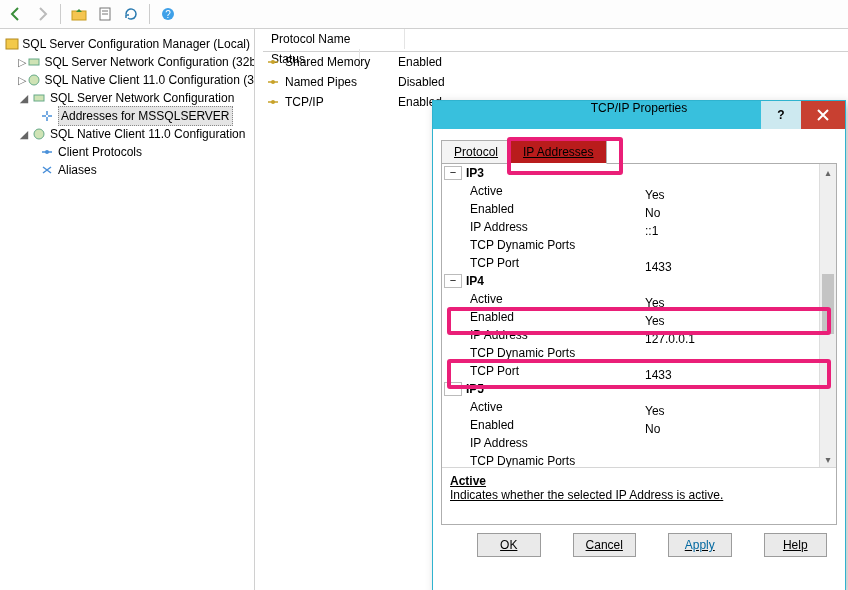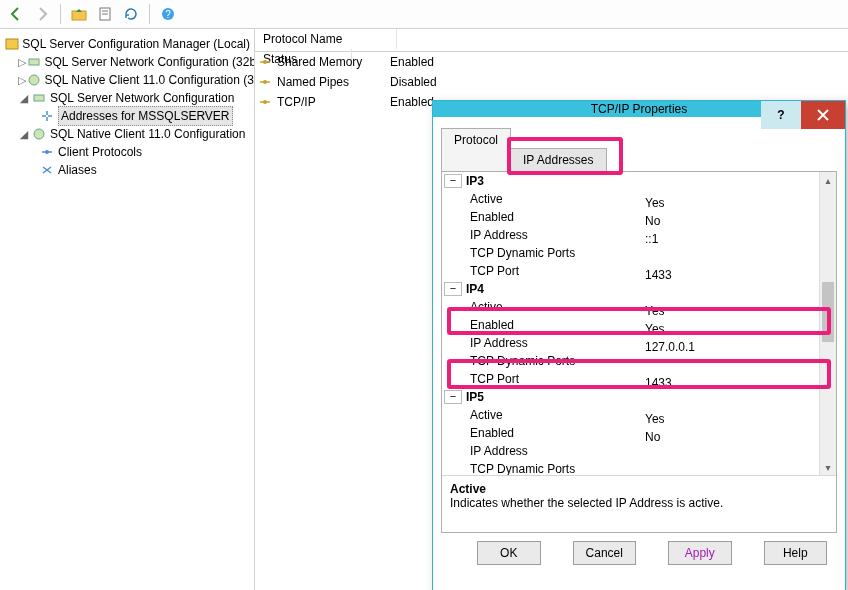--- a/index.html
+++ b/index.html
@@ -3,66 +3,66 @@
 <meta charset="utf-8">
 <style>
   html,body{margin:0;padding:0;font-family:"Segoe UI",Tahoma,sans-serif;font-size:12px;color:#000;background:#fff;}
   .app{position:relative;width:848px;height:590px;overflow:hidden;}
   
   .toolbar{height:28px;border-bottom:1px solid #d0d0d0;display:flex;align-items:center;padding:0 4px;gap:2px;background:#fdfdfd;}
   .tb-btn{width:22px;height:22px;display:flex;align-items:center;justify-content:center;border:1px solid transparent;color:#555;}
   .tb-btn svg{width:16px;height:16px;}
   .tb-sep{width:1px;height:20px;background:#ccc;margin:0 4px;}
   
-  .main{display:flex;height:calc(590px - 28px);}
+  .main{display:flex;height:calc(590px - 28px);gap:8px;}
   .tree{width:255px;border-right:1px solid #d0d0d0;padding:6px 4px;box-sizing:border-box;white-space:nowrap;overflow:hidden;}
   .tree-item{display:flex;align-items:center;height:18px;line-height:18px;}
   .ti-exp{width:12px;text-align:center;color:#666;font-size:11px;}
   .ti-icon{width:16px;height:16px;margin:0 3px 0 1px;display:flex;align-items:center;justify-content:center;}
   .ti-icon svg{width:14px;height:14px;}
   .ti-label{}
   .ti-sel{background:#e5e5e5;border:1px dotted #888;padding:0 2px;}
   
   .list{flex:1;position:relative;}
   .list-head{display:flex;height:22px;border-bottom:1px solid #d0d0d0;background:#fff;flex-direction:column;}
   .lh{padding:3px 8px;border-right:1px solid #e4e4e4;}
   .list-row{display:flex;height:20px;align-items:center;}
   .lr-icon{width:20px;display:flex;align-items:center;justify-content:center;}
   .lr-icon svg{width:14px;height:14px;}
   .lr-name{width:105px;padding-left:2px;}
   .lr-status{padding-left:8px;}
   
   .callout{position:absolute;left:130px;top:260px;width:300px;color:#ea1f78;font-weight:700;font-size:19px;line-height:1.35;text-shadow:0 0 2px #fff,0 0 2px #fff;}
   
   .dlg{position:absolute;left:432px;top:100px;width:412px;height:490px;border:1px solid #2fb3cf;background:#fff;box-shadow:4px 4px 10px rgba(0,0,0,.25);}
-  .dlg-title{height:16px;background:#38c0dd;display:flex;align-items:center;justify-content:center;position:relative;}
+  .dlg-title{height:28px;background:#38c0dd;display:flex;justify-content:center;position:relative;}
   .dlg-title-txt{color:#000;}
   .dlg-help{position:absolute;right:44px;top:0;width:40px;height:28px;background:#cde9f0;display:flex;align-items:center;justify-content:center;font-weight:700;}
   .dlg-close{position:absolute;right:0;top:0;width:44px;height:28px;background:#c84031;color:#fff;display:flex;align-items:center;justify-content:center;}
-  .dlg-body{padding:10px 8px 8px 8px;}
+  .dlg-body{padding:10px 8px 8px 8px;text-decoration:underline;}
   .tabs{display:flex;position:relative;top:1px;}
   .tab{padding:4px 12px;border:1px solid #aeaeae;background:#f4f4f4;margin-right:-1px;}
-  .tab.active{background:#e5e5e5;border-bottom:1px solid #fff;font-weight:400;margin-top:20px;}
+  .tab.active{background:#b91c1c;border-bottom:1px solid #fff;font-weight:400;}
   .tab-frame{border:1px solid #aeaeae;height:360px;display:flex;flex-direction:column;}
   .prop-scroll{flex:1;overflow:hidden;position:relative;border-bottom:1px solid #d6d6d6;}
   .prop-inner{position:absolute;inset:0 16px 0 0;}
   .scrollbar{position:absolute;right:0;top:0;bottom:0;width:16px;background:#efefef;border-left:1px solid #ddd;}
   .sb-btn{height:16px;display:flex;align-items:center;justify-content:center;color:#666;font-size:10px;}
   .sb-thumb{position:absolute;left:2px;right:2px;top:110px;height:60px;background:#c4c4c4;}
   .grp-head{display:flex;align-items:center;height:18px;background:#fff;}
   .grp-exp{width:16px;text-align:center;border:1px solid #bbb;margin:1px 4px 1px 2px;height:12px;line-height:10px;font-size:11px;background:#fff;}
   .grp-name{font-weight:700;}
   .prop-row{display:flex;height:18px;align-items:center;}
   .prop-k{width:175px;padding-left:28px;}
   .prop-v{flex:1;margin-top:8px;}
   .desc{padding:6px 8px;height:44px;}
   .desc-t{font-weight:700;}
   .dlg-btns{display:flex;justify-content:flex-end;gap:6px;padding:8px 10px 0;}
   .btn{width:74px;height:22px;border:1px solid #9c9c9c;background:#eaeaea;display:flex;align-items:center;justify-content:center;margin-left:26px;}
-  .btn.disabled{color:#a21caf;}
+  .btn.disabled{color:#0369a1;}
   
   .hl{position:absolute;border:4px solid #ea1f78;border-radius:3px;pointer-events:none;}
 </style>
 </head>
 <body>
 <div class="app">
 
 <div class="toolbar">
   <div class="tb-btn">
         <svg viewBox="0 0 16 16">

